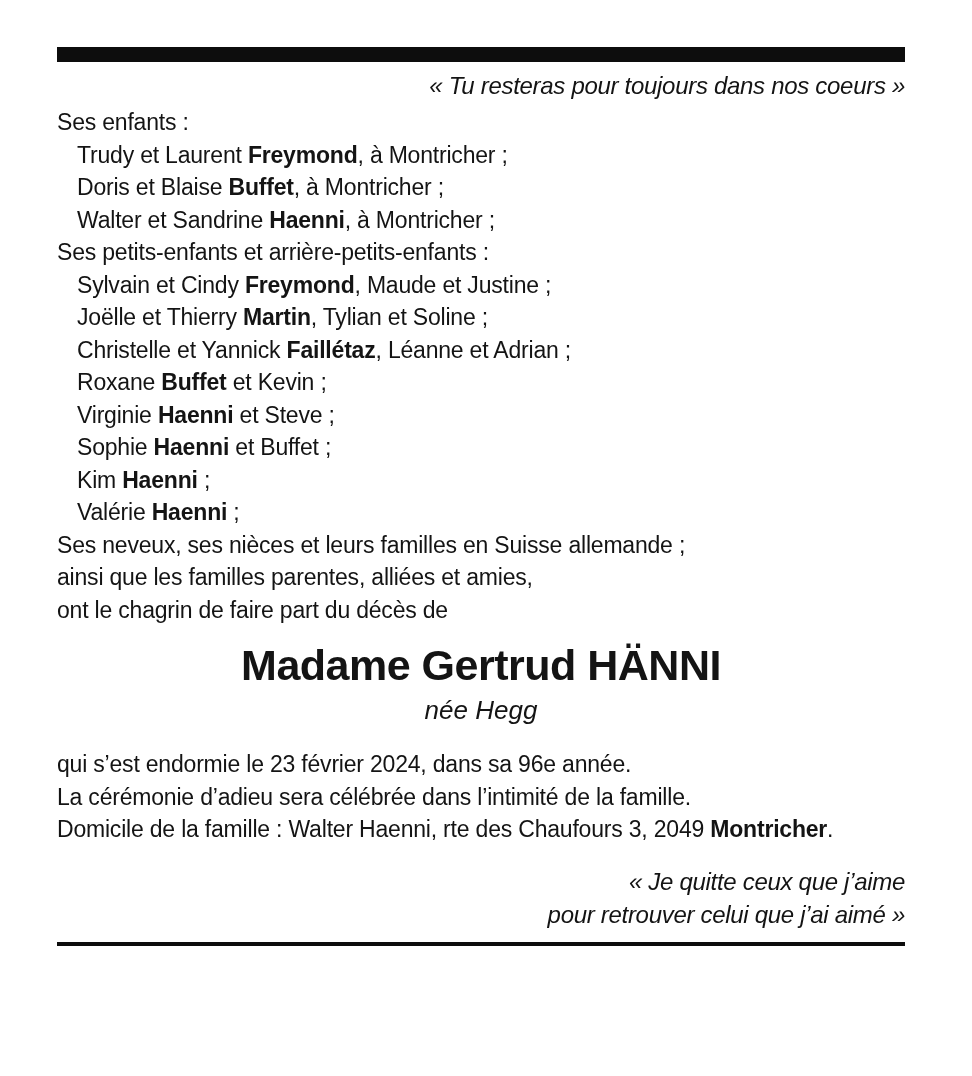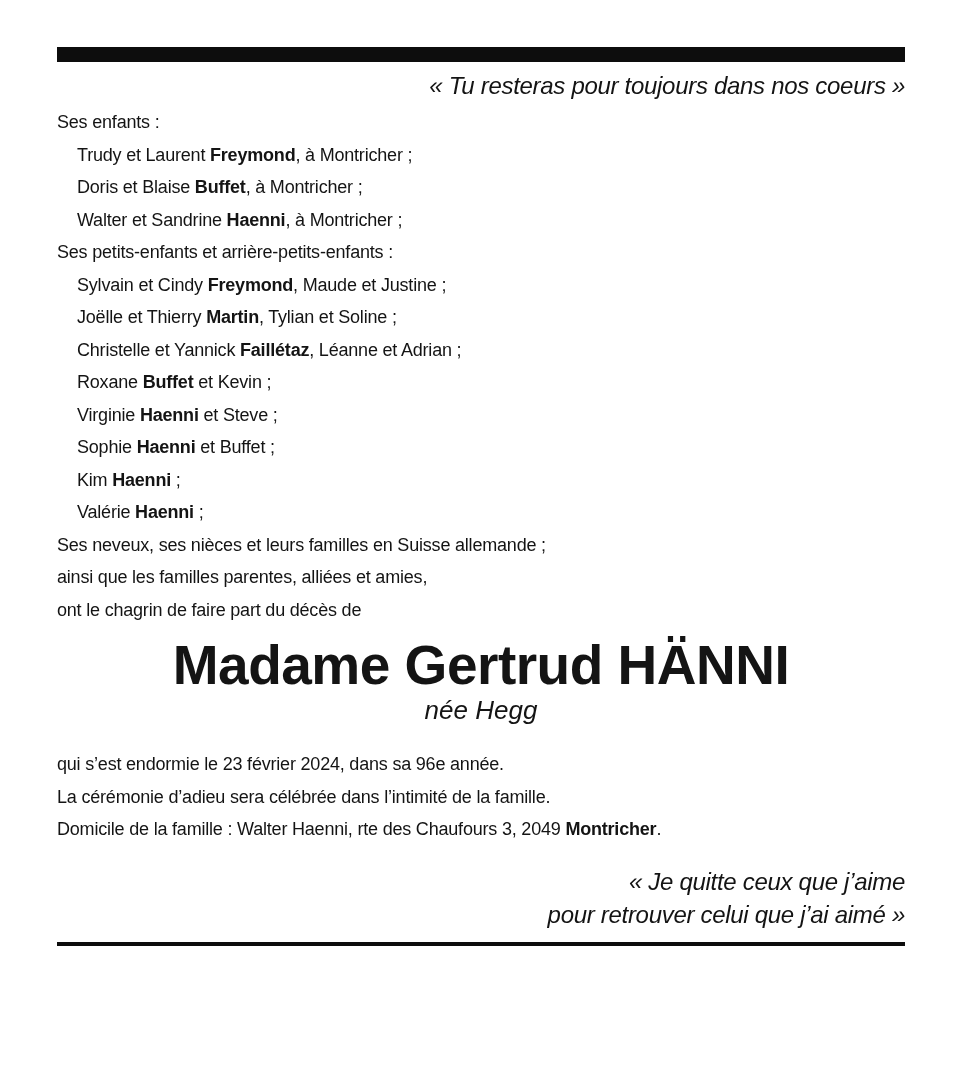--- a/index.html
+++ b/index.html
@@ -31,34 +31,34 @@
     font-style: italic;
     text-align: right;
     font-size: 24px;
     letter-spacing: -0.3px;
   }
   .top-quote {
     margin-top: 9px;
     line-height: 30px;
   }
   .body-lines {
-    font-size: 18px;
+    font-size: 23px;
     line-height: 32.5px;
     letter-spacing: -0.2px;
   }
   .family-lines {
     margin-top: 5px;
   }
   .line { white-space: pre-wrap; }
   .line.indent { padding-left: 20px; }
   .seg-bold { font-weight: 700; }
   .deceased-name {
     margin-top: 14px;
     text-align: center;
-    font-size: 55px;
+    font-size: 43px;
     font-weight: 700;
     letter-spacing: -0.5px;
     line-height: 50px;
   }
   .maiden-name {
     margin-top: 4px;
     text-align: center;
     font-size: 26px;
     font-style: italic;
     line-height: 32px;

